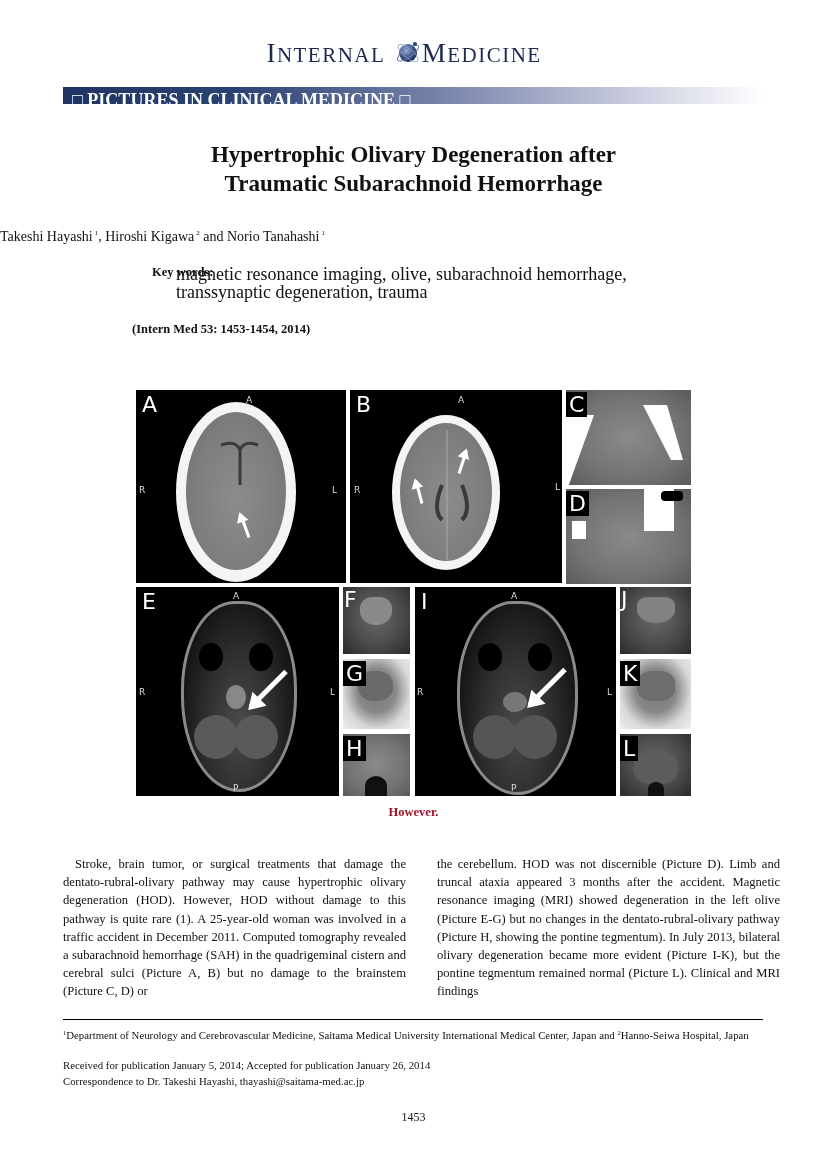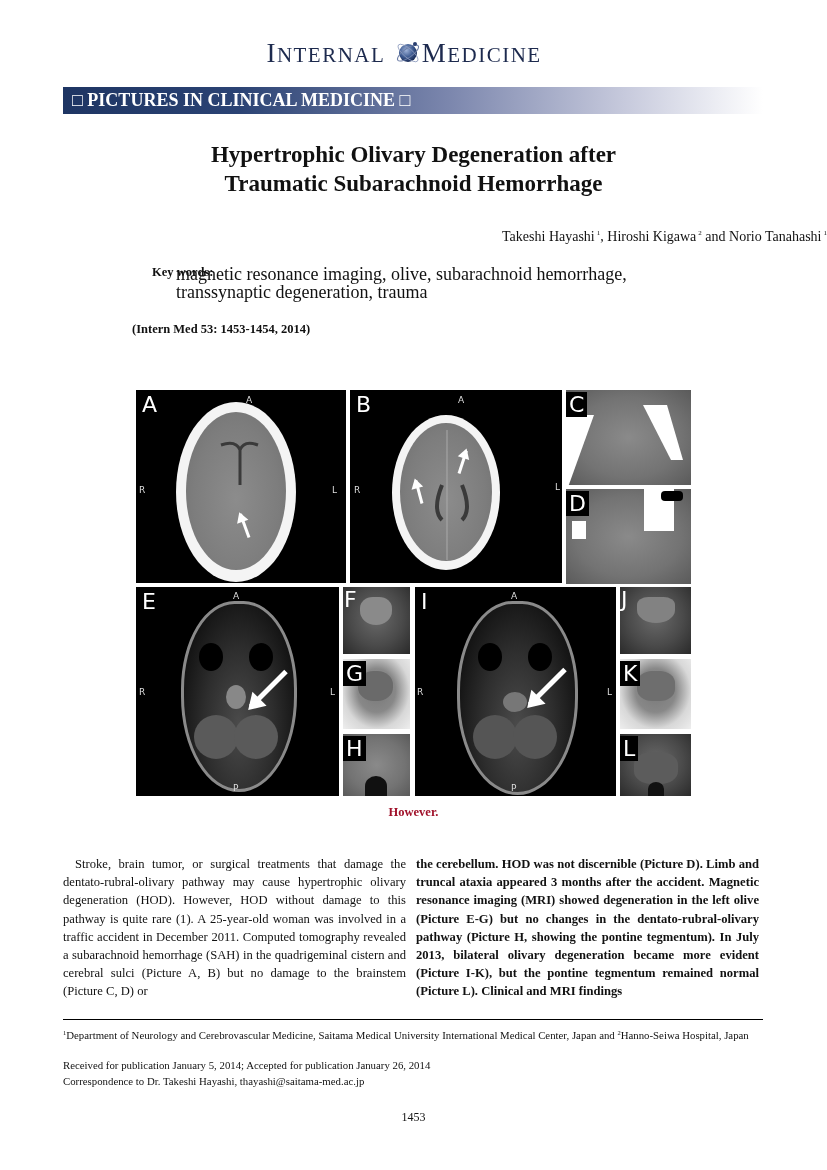--- a/index.html
+++ b/index.html
@@ -5,25 +5,25 @@
   html, body { margin:0; padding:0; background:#ffffff; }
   body { width:827px; height:1170px; position:relative; overflow:hidden; font-family:"Liberation Serif", serif; color:#111; }
   .abs { position:absolute; }
 
   
   .logo { left:0; width:808px; top:38px; text-align:center; font-family:"Liberation Serif", serif; font-size:27px; letter-spacing:1.5px; color:#1d2a4e; }
   .logo .globe { display:inline-block; width:26px; height:26px; vertical-align:-4px; margin:0 1px; position:relative; }
   .logo .small { font-size:21px; }
 
   
-  .banner { left:63px; top:87px; width:700px; height:27px; background:linear-gradient(90deg,#1e3563 0%,#2b4374 25%,#7b86ad 55%,#c6c9dc 80%,#ffffff 100%); }
+  .banner { left:63px; top:87px; width:700px; height:17px; background:linear-gradient(90deg,#1e3563 0%,#2b4374 25%,#7b86ad 55%,#c6c9dc 80%,#ffffff 100%); }
   .banner span { position:absolute; left:9px; top:3px; color:#fff; font-family:"Liberation Serif", serif; font-weight:bold; font-size:18px; white-space:nowrap; }
 
   .title { left:0; width:827px; top:140px; text-align:center; font-weight:bold; font-size:23px; line-height:29px; }
-  .authors { left:0; width:827px; top:229px; text-align:right; font-size:14px; }
+  .authors { left:0; width:827px; top:229px; text-align:left; font-size:14px; }
   .authors sup { font-size:7px; vertical-align:6px; margin-left:2px; }
 
   .kw-label { left:104px; top:265px; font-size:12.5px; font-weight:bold;margin-left:48px; }
   .kw-text { left:176px; top:265px; width:520px; font-size:18px; line-height:18px; }
 
   .cite { left:104px; top:320px; font-size:12.5px; font-weight:bold; line-height:18px;margin-left:28px; }
 
   
   .fig { left:136px; top:390px; width:555px; height:406px; background:#fff; }
   .panel { position:absolute; background:#000; overflow:hidden; }
@@ -40,21 +40,21 @@
   .arrow.thick::after { right:-4px; top:-8px; border-left:16px solid #fff; border-top:10px solid transparent; border-bottom:10px solid transparent; }
 
   .zoomgray { background:radial-gradient(ellipse at 50% 50%, #8a8a8a 0%, #737373 60%, #5a5a5a 100%); }
   .zoommri { background:radial-gradient(ellipse at 50% 45%, #6a6a6a 0%, #4a4a4a 55%, #2a2a2a 100%); }
   .zoombright { background:radial-gradient(ellipse at 50% 45%, #777 0%, #888 40%, #d8d8d8 70%, #eee 100%); }
 
   .caption { left:0; width:827px; top:805px; text-align:center; color:#a0112a; font-weight:bold; font-size:12.5px; }
 
   .col { top:855px; width:343px; font-size:12.6px; line-height:18.2px; text-align:justify; }
   .col.left { left:63px; text-indent:12px; }
-  .col.right { left:416px;font-weight:bold; }
+  .col.right { left:437px; }
 
   .rule { left:63px; top:1019px; width:700px; height:1px; background:#000; }
   .foot { left:63px; width:700px; font-size:10.8px; line-height:16px; }
   .foot sup { font-size:6.5px; vertical-align:4px; }
   .pageno { left:0; width:827px; top:1110px; text-align:center; font-size:12px; }
 </style>
 </head>
 <body>
 
 <div class="abs logo">

